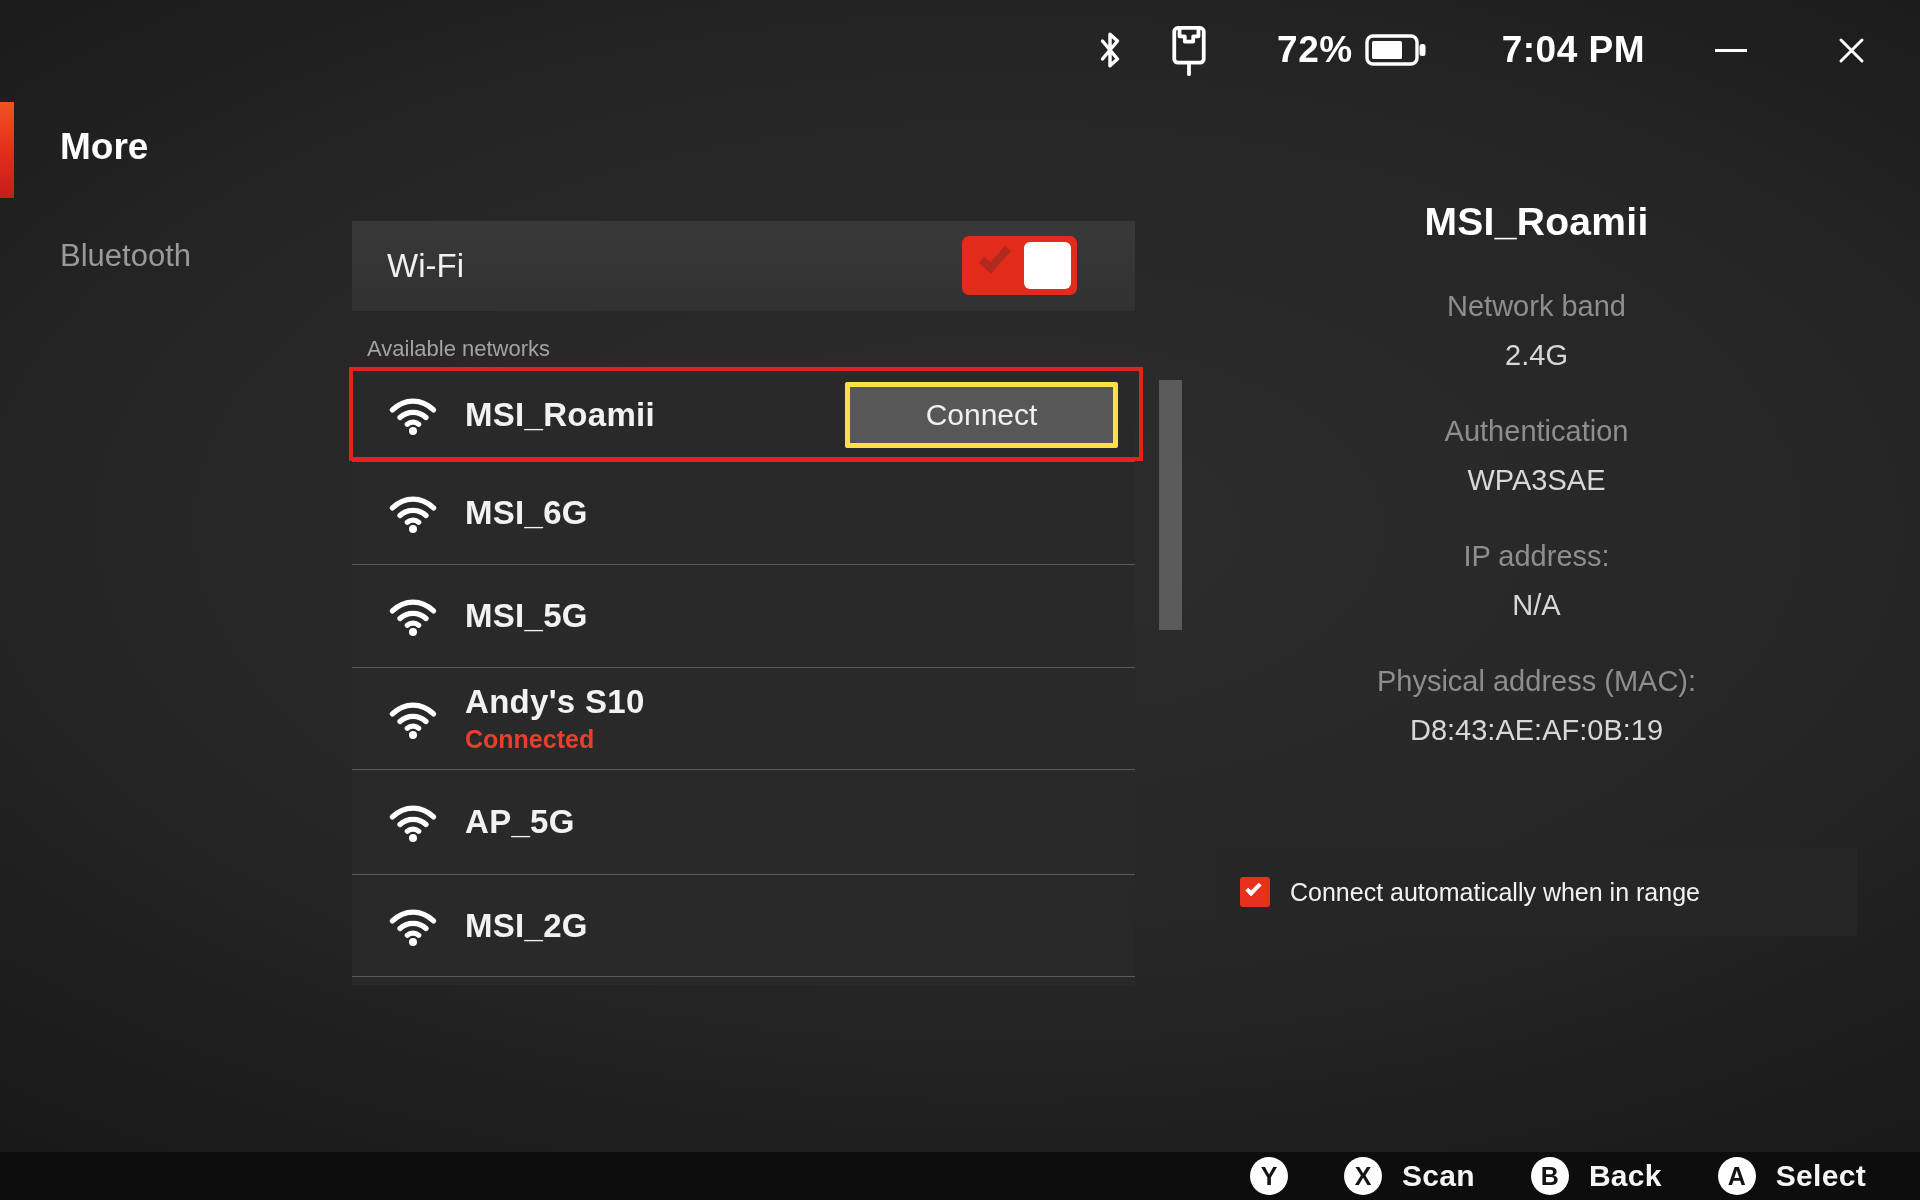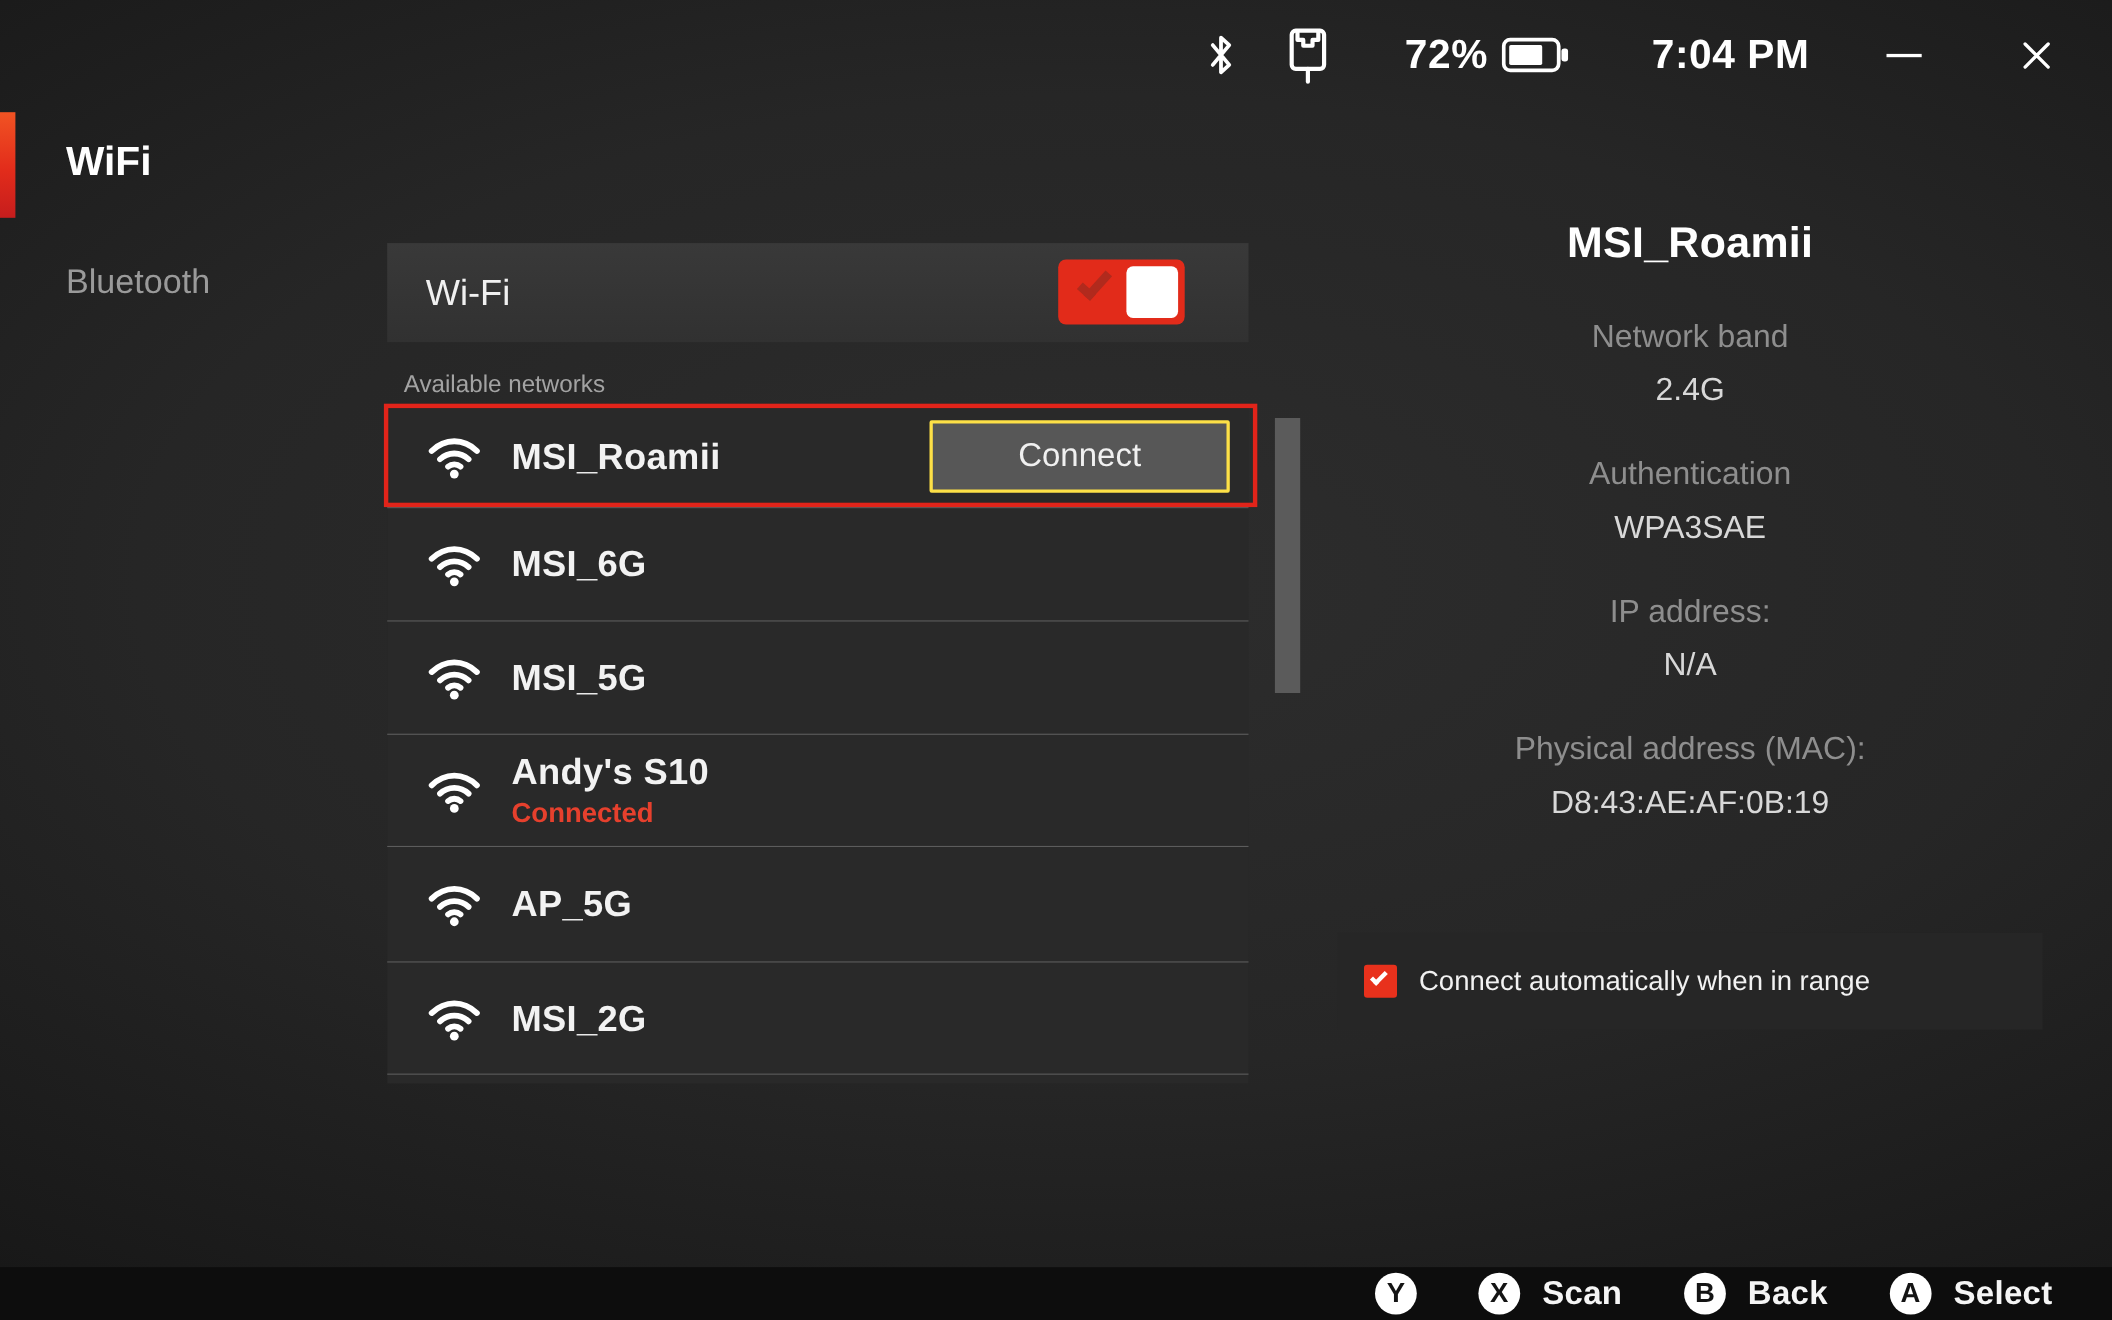--- a/index.html
+++ b/index.html
@@ -77,21 +77,21 @@
     content: ""; position: absolute; left: -3px; right: -8px; top: -1px; bottom: 0px;
     border: 4px solid #e2241a; pointer-events: none; z-index: 3;
   }
   .wifi-glyph { flex: none; width: 52px; display: flex; justify-content: center; }
   .net-text { display: flex; flex-direction: column; justify-content: center; margin-left: 26px; }
   .net-name { font-size: 33px; font-weight: bold; color: #f2f2f2; letter-spacing: 0.3px; }
   .net-status { font-size: 25px; font-weight: bold; color: #e6402d; margin-top: 4px; }
   .net-status:empty { display: none; }
   .connect-btn {
     margin-left: auto; width: 273px; height: 66px;
-    background: #575757; border: 3px solid #fde047; border-radius: 2px;
+    background: #575757; border: 5px solid #fde047; border-radius: 2px;
     color: #f0f0f0; font-size: 30px;
     display: flex; align-items: center; justify-content: center;
   }
   .connect-btn:empty { display: none; }
 
   .scroll-thumb {
     position: absolute; left: 1159px; top: 380px; width: 23px; height: 250px;
     background: #5b5b5b;
   }
 
@@ -165,21 +165,21 @@
         <span class="bar"></span>
       </span>
     <span class="tb-btn tb-close">
       <svg width="27" height="27" viewBox="0 0 27 27" stroke="#ffffff" stroke-width="3" stroke-linecap="round">
         <path d="M3 3 L24 24 M24 3 L3 24"></path>
       </svg>
     </span>
   </div>
 
   <div class="accent-bar"></div>
-  <div class="side-wifi">WiFi</div>
+  <div class="side-wifi">More</div>
   <div class="side-bt">Bluetooth</div>
 
   <div class="toggle-card">
     <span class="label">Wi-Fi</span>
     <span class="toggle">
       <span class="check"></span>
       <span class="knob"></span>
     </span>
   </div>
 

